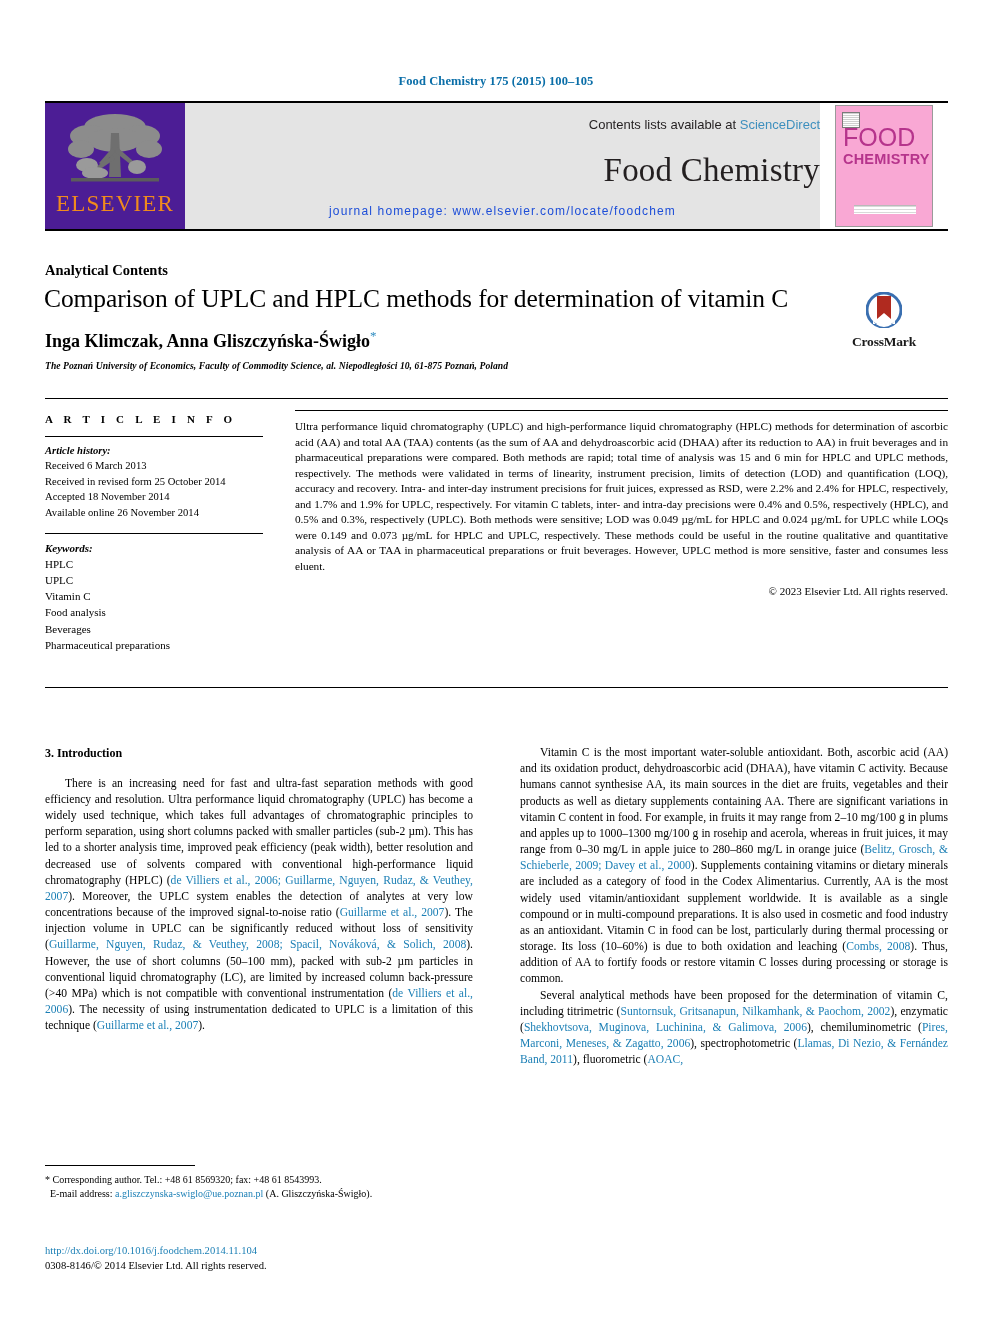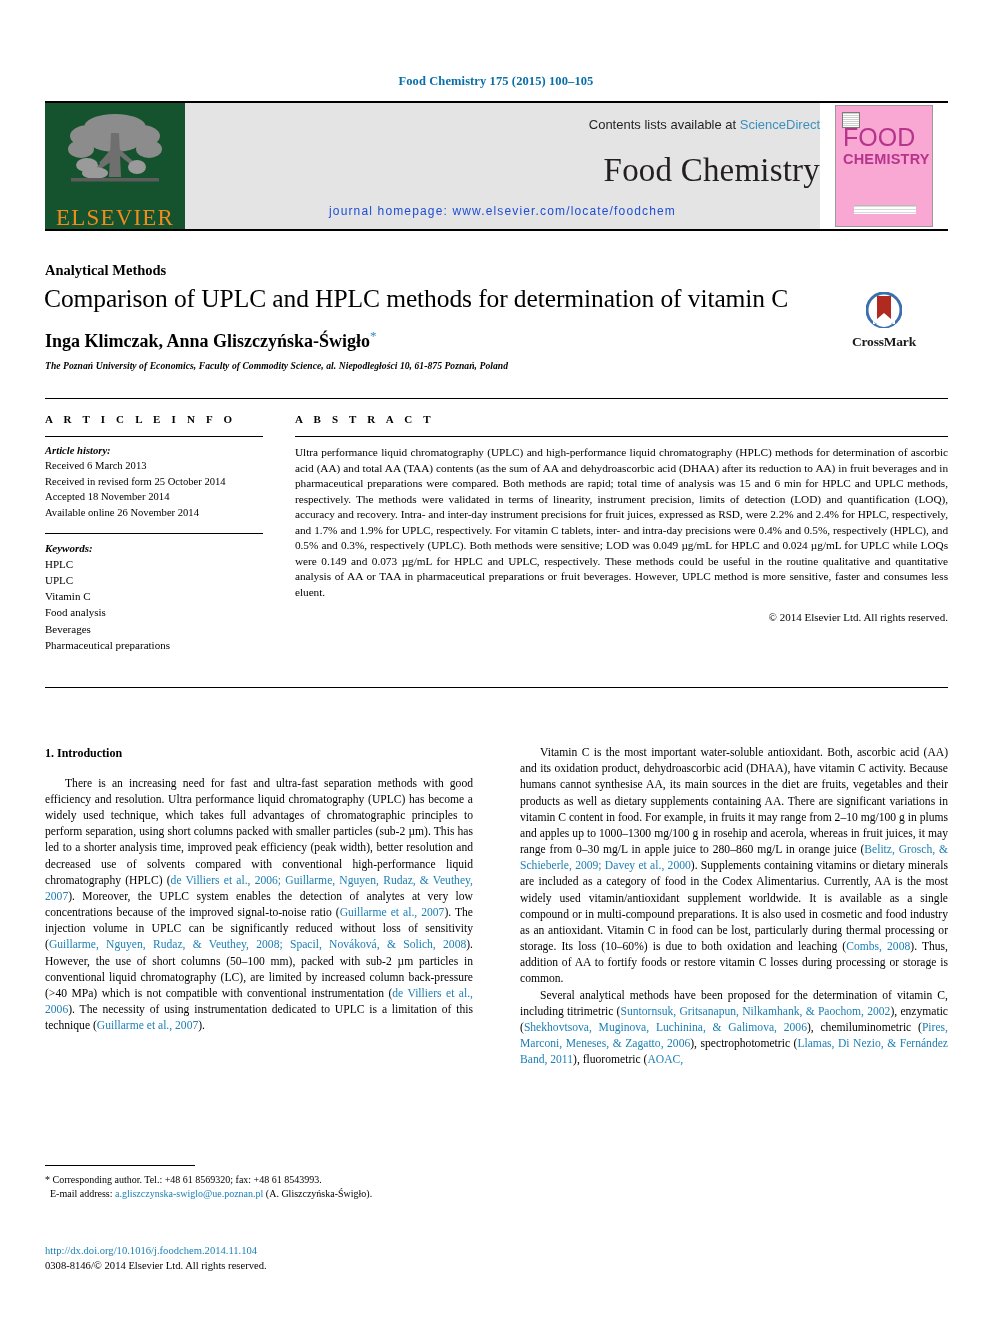--- a/index.html
+++ b/index.html
@@ -45,25 +45,25 @@
     border-top: 2.5px solid #000;
     border-bottom: 2.5px solid #000;
     box-sizing: border-box;
     display: flex;
     flex-direction: row;
     align-items: stretch;
   }
   .elsevier-cell {
     width: 140px;
     flex: 0 0 140px;
-    background: #14532d;
+    background: #4c1d95;
     display: flex;
     flex-direction: column;
     align-items: center;
-    justify-content: space-between;
+    justify-content: flex-start;
     padding-bottom: 0;
     box-sizing: border-box;
   }
   .elsevier-tree {
     width: 104px;
     height: 84px;
     margin-top: 4px;
   }
   .elsevier-word {
     font-family: "Liberation Serif", serif;
@@ -421,21 +421,21 @@
     <div class="cover-cell">
       <div class="cover-thumb">
         <div class="cover-minibox"></div>
         <div class="cover-food">FOOD</div>
         <div class="cover-chem">CHEMISTRY</div>
         <div class="cover-footline"></div>
       </div>
     </div>
   </div>
 
-  <div class="section-label">Analytical Methods</div>
+  <div class="section-label">Analytical Contents</div>
   <div class="article-title">Comparison of UPLC and HPLC methods for determination of vitamin C</div>
   <div class="authors">
     <span>Inga Klimczak, Anna Gliszczyńska-Świgło</span><span class="star">*</span>
   </div>
   <div class="affiliation">The Poznań University of Economics, Faculty of Commodity Science, al. Niepodległości 10, 61-875 Poznań, Poland</div>
 
   <div class="crossmark">
     <svg class="crossmark-badge" viewBox="0 0 36 36">
       <circle cx="18" cy="18" r="17" fill="#ffffff" stroke="#3a6fb0" stroke-width="3"></circle>
       <path d="M11 4 L25 4 L25 27 L18 21 L11 27 Z" fill="#b02a1f"></path>
@@ -462,29 +462,28 @@
         <div>HPLC</div>
         <div>UPLC</div>
         <div>Vitamin C</div>
         <div>Food analysis</div>
         <div>Beverages</div>
         <div>Pharmaceutical preparations</div>
       </div>
     </div>
 
     <div class="abstract-col">
-      <div class="panel-head">A B S T R A C T</div>
       <div class="abstract-rule"></div>
       <div class="abstract-text">Ultra performance liquid chromatography (UPLC) and high-performance liquid chromatography (HPLC) methods for determination of ascorbic acid (AA) and total AA (TAA) contents (as the sum of AA and dehydroascorbic acid (DHAA) after its reduction to AA) in fruit beverages and in pharmaceutical preparations were compared. Both methods are rapid; total time of analysis was 15 and 6 min for HPLC and UPLC methods, respectively. The methods were validated in terms of linearity, instrument precision, limits of detection (LOD) and quantification (LOQ), accuracy and recovery. Intra- and inter-day instrument precisions for fruit juices, expressed as RSD, were 2.2% and 2.4% for HPLC, respectively, and 1.7% and 1.9% for UPLC, respectively. For vitamin C tablets, inter- and intra-day precisions were 0.4% and 0.5%, respectively (HPLC), and 0.5% and 0.3%, respectively (UPLC). Both methods were sensitive; LOD was 0.049 µg/mL for HPLC and 0.024 µg/mL for UPLC while LOQs were 0.149 and 0.073 µg/mL for HPLC and UPLC, respectively. These methods could be useful in the routine qualitative and quantitative analysis of AA or TAA in pharmaceutical preparations or fruit beverages. However, UPLC method is more sensitive, faster and consumes less eluent.</div>
-      <div class="copyright-line">© 2014 Elsevier Ltd. All rights reserved.</div>
+      <div class="copyright-line">© 2023 Elsevier Ltd. All rights reserved.</div>
     </div>
   </div>
 
   <div class="col col-left">
-    <div class="sec-head">1. Introduction</div>
+    <div class="sec-head">3. Introduction</div>
     <p><span>There is an increasing need for fast and ultra-fast separation methods with good efficiency and resolution. Ultra performance liquid chromatography (UPLC) has become a widely used technique, which takes full advantages of chromatographic principles to perform separation, using short columns packed with smaller particles (sub-2 µm). This has led to a shorter analysis time, improved peak efficiency (peak width), better resolution and decreased use of solvents compared with conventional high-performance liquid chromatography (HPLC) (</span><span class="ref">de Villiers et al., 2006; Guillarme, Nguyen, Rudaz, &amp; Veuthey, 2007</span><span>). Moreover, the UPLC system enables the detection of analytes at very low concentrations because of the improved signal-to-noise ratio (</span><span class="ref">Guillarme et al., 2007</span><span>). The injection volume in UPLC can be significantly reduced without loss of sensitivity (</span><span class="ref">Guillarme, Nguyen, Rudaz, &amp; Veuthey, 2008; Spacil, Nováková, &amp; Solich, 2008</span><span>). However, the use of short columns (50–100 mm), packed with sub-2 µm particles in conventional liquid chromatography (LC), are limited by increased column back-pressure (&gt;40 MPa) which is not compatible with conventional instrumentation (</span><span class="ref">de Villiers et al., 2006</span><span>). The necessity of using instrumentation dedicated to UPLC is a limitation of this technique (</span><span class="ref">Guillarme et al., 2007</span><span>).</span></p>
   </div>
 
   <div class="col col-right">
     <p><span>Vitamin C is the most important water-soluble antioxidant. Both, ascorbic acid (AA) and its oxidation product, dehydroascorbic acid (DHAA), have vitamin C activity. Because humans cannot synthesise AA, its main sources in the diet are fruits, vegetables and their products as well as dietary supplements containing AA. There are significant variations in vitamin C content in food. For example, in fruits it may range from 2–10 mg/100 g in plums and apples up to 1000–1300 mg/100 g in rosehip and acerola, whereas in fruit juices, it may range from 0–30 mg/L in apple juice to 280–860 mg/L in orange juice (</span><span class="ref">Belitz, Grosch, &amp; Schieberle, 2009; Davey et al., 2000</span><span>). Supplements containing vitamins or dietary minerals are included as a category of food in the Codex Alimentarius. Currently, AA is the most widely used vitamin/antioxidant supplement worldwide. It is available as a single compound or in multi-compound preparations. It is also used in cosmetic and food industry as an antioxidant. Vitamin C in food can be lost, particularly during thermal processing or storage. Its loss (10–60%) is due to both oxidation and leaching (</span><span class="ref">Combs, 2008</span><span>). Thus, addition of AA to fortify foods or restore vitamin C losses during processing or storage is common.</span></p>
     <p><span>Several analytical methods have been proposed for the determination of vitamin C, including titrimetric (</span><span class="ref">Suntornsuk, Gritsanapun, Nilkamhank, &amp; Paochom, 2002</span><span>), enzymatic (</span><span class="ref">Shekhovtsova, Muginova, Luchinina, &amp; Galimova, 2006</span><span>), chemiluminometric (</span><span class="ref">Pires, Marconi, Meneses, &amp; Zagatto, 2006</span><span>), spectrophotometric (</span><span class="ref">Llamas, Di Nezio, &amp; Fernández Band, 2011</span><span>), fluorometric (</span><span class="ref">AOAC,</span></p>
   </div>
 
   <div class="footnote">
     <div class="footnote-rule"></div>

